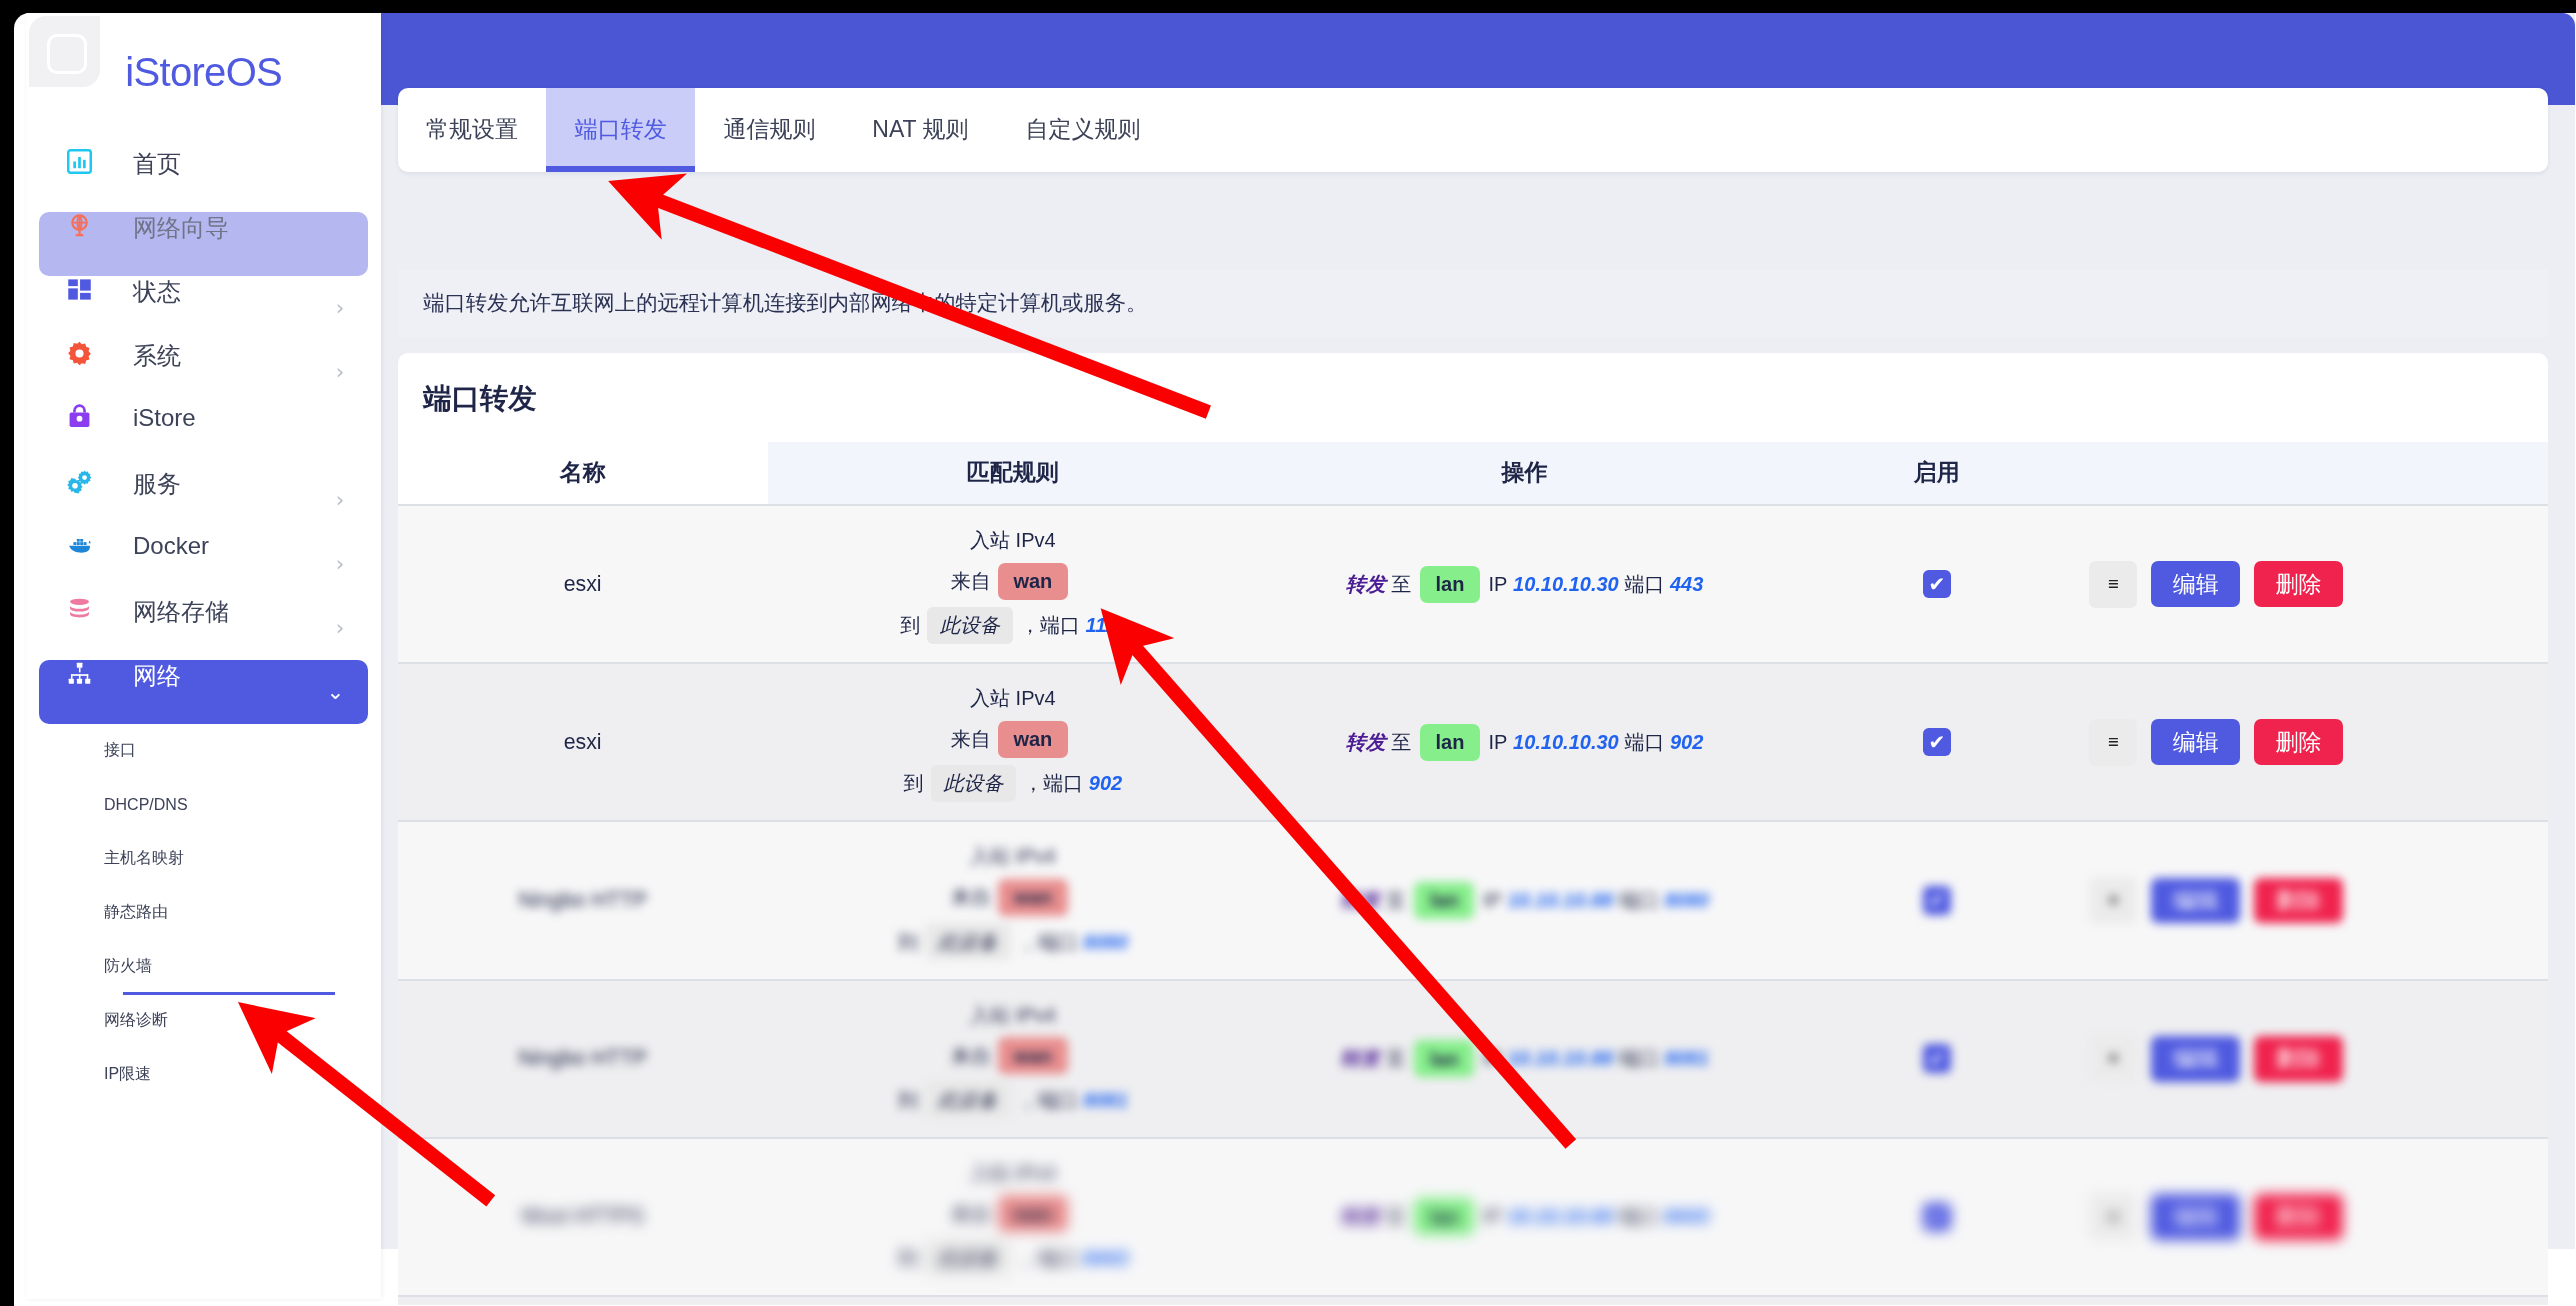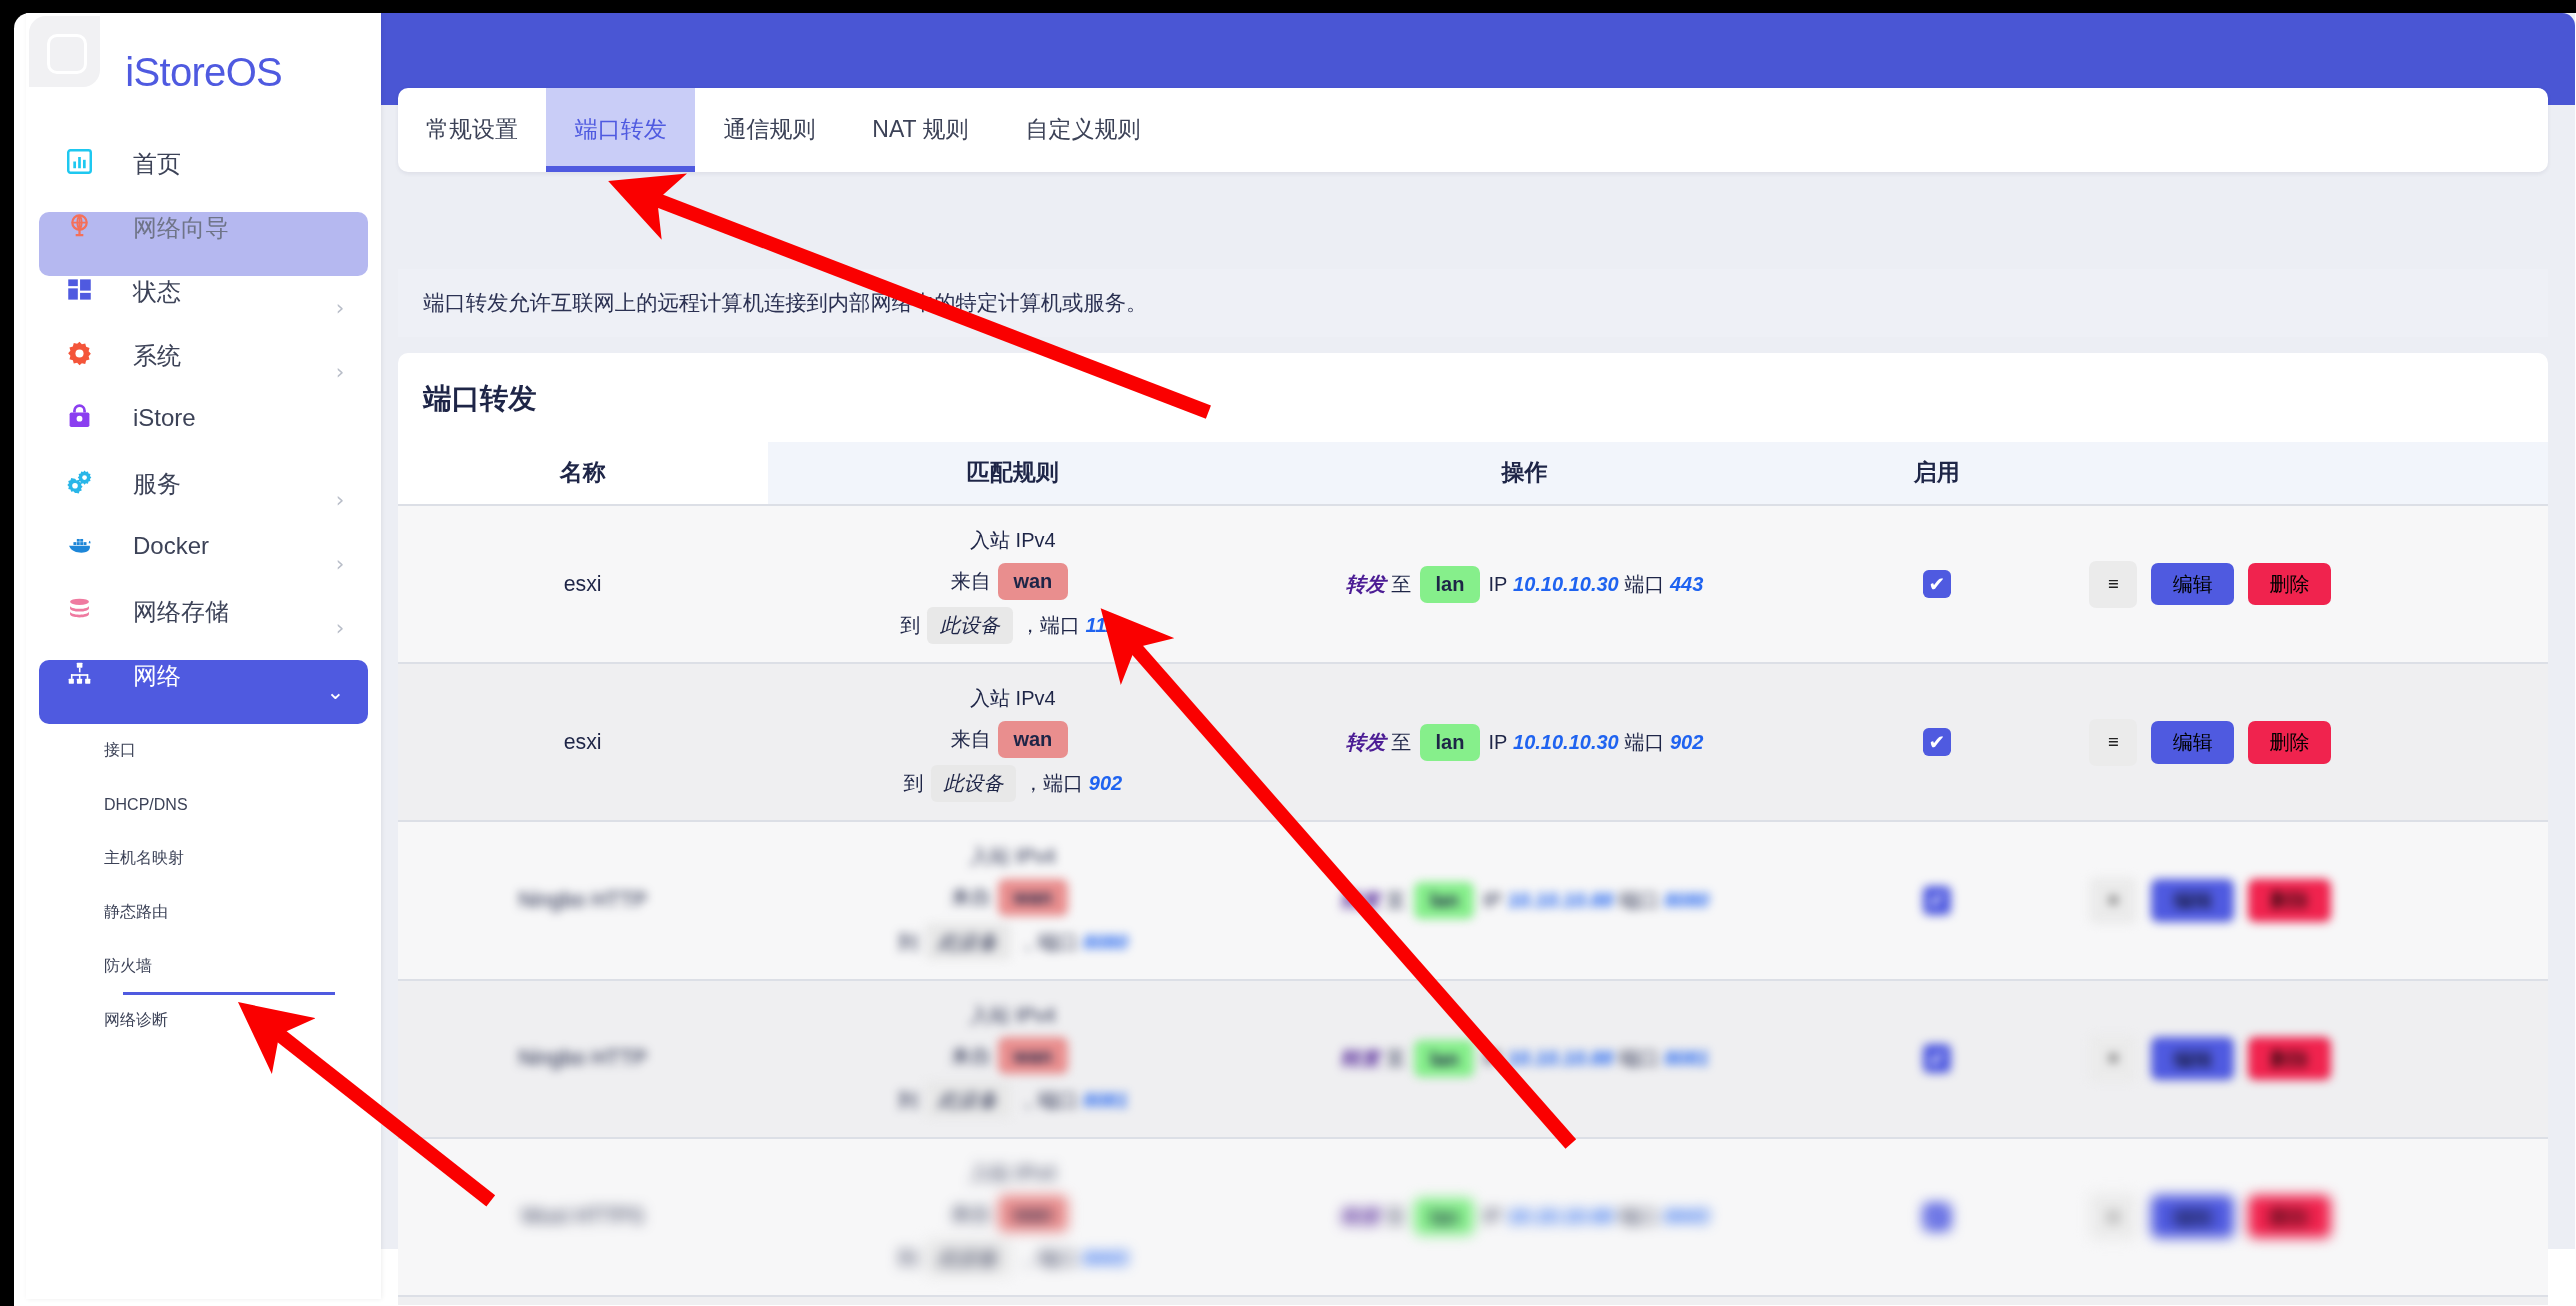--- a/index.html
+++ b/index.html
@@ -149,22 +149,22 @@
   .ip{color:#1f63f0;font-style:italic;font-weight:bold;margin:0 5.7px;}
 
   .cb{
     width:28.4px;height:28.4px;background:#4f5ae0;border-radius:5.7px;
     display:inline-flex;align-items:center;justify-content:center;
     color:#ffffff;font-size:20px;line-height:1;font-family:"DejaVu Sans",sans-serif;
   }
 
   .btnwrap{display:flex;align-items:center;justify-content:flex-start;gap:14.2px;padding-left:7.1px;}
   .btn{
-    font-size:20px;border-radius:7.1px;padding:11.4px 21.3px;line-height:1;
-    display:inline-flex;align-items:center;justify-content:center;color:#000000;
+    font-size:23px;border-radius:7.1px;padding:11.4px 21.3px;line-height:1;
+    display:inline-flex;align-items:center;justify-content:center;color:#ffffff;
   }
   .btn-drag{background:#ebebeb;color:#222;padding:14.2px 18.5px;font-size:18.5px;}
   .btn-edit{background:#4f5ae0;}
   .btn-del{background:#f0234e;}
 
   
   .blur1{filter:blur(5px);}
   .blur2{filter:blur(6.4px);}
 
   
@@ -321,20 +321,23 @@
           <span class="lbl">主机名映射</span>
         </div>
         <div class="sub-item">
           <span class="lbl">静态路由</span>
         </div>
         <div class="sub-item has-rule">
           <span class="lbl">防火墙</span>
         </div>
         <div class="sub-item">
           <span class="lbl">网络诊断</span>
+        </div>
+        <div class="sub-item">
+          <span class="lbl">IP限速</span>
         </div>
 
 
       </div>
     </div>
 
     <div class="main">
 
       <div class="topbar"></div>
 

